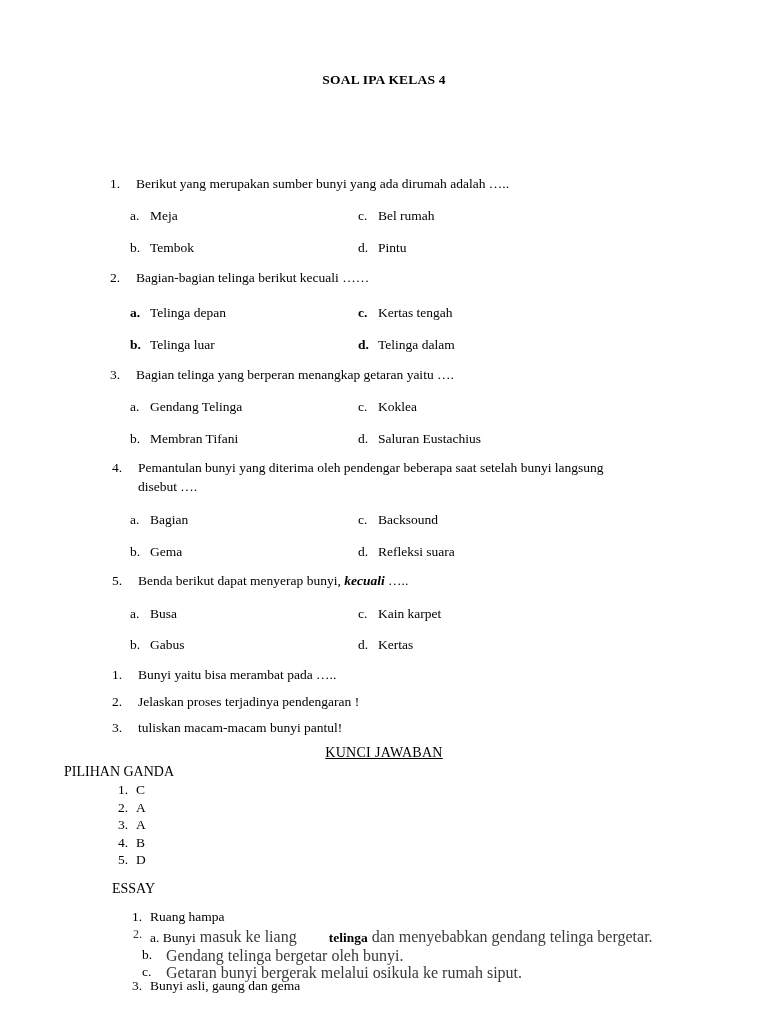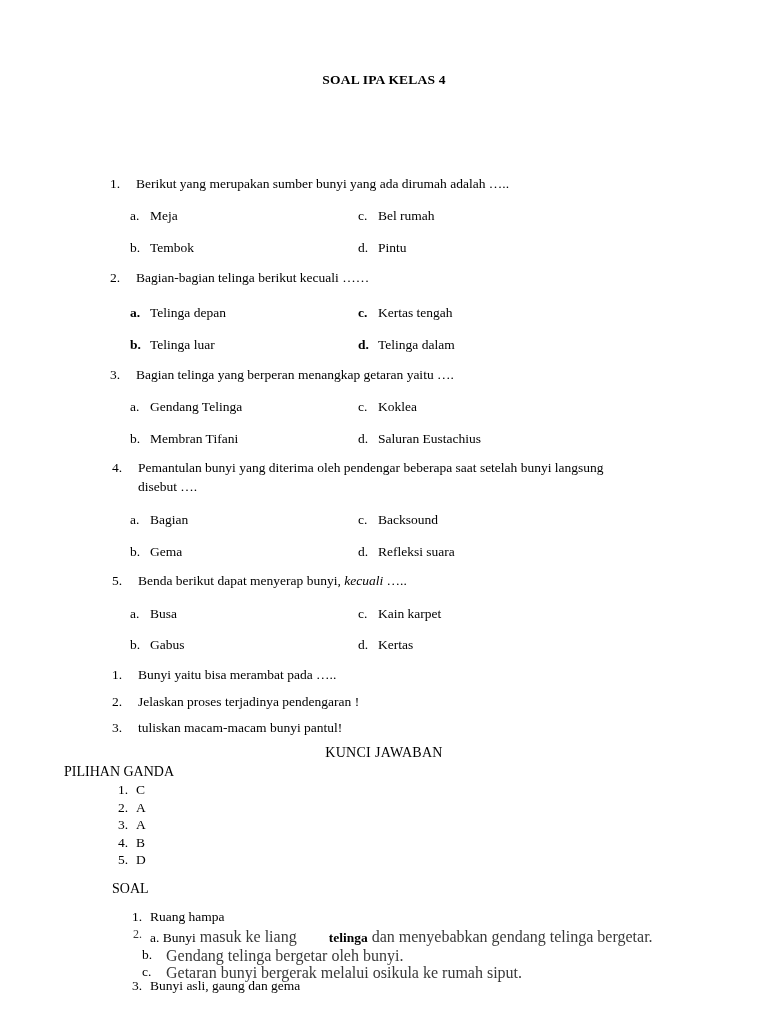--- a/index.html
+++ b/index.html
@@ -66,21 +66,21 @@
   }
   .opt-let {
     width: 20px;
     flex: 0 0 20px;
   }
   .bold-let .opt-let { font-weight: bold; }
 
   
   .abs { position: absolute; font-size: 13.5px; line-height: 1.3; }
 
-  .ital-bold { font-style: italic; font-weight: normal; }
+  .ital-bold { font-style: italic; font-weight: bold; }
 
   .ka-head {
     font-size: 14px;
     font-weight: normal;
   }
   .ka-item {
     display: flex;
     font-size: 13.5px;
     line-height: 1.3;
   }
@@ -270,21 +270,21 @@
       <span class="q-text">Jelaskan proses terjadinya pendengaran !</span>
     </div>
   </div>
   <div class="abs" style="left:112px; top:648px; width:620px;">
     <div class="q-line">
       <span class="q-num">3.</span>
       <span class="q-text">tuliskan macam-macam bunyi pantul!</span>
     </div>
   </div>
 
-  <div class="abs" style="left:0; top:672px; width:768px; text-align:center;">
+  <div class="abs" style="left:0; top:672px; width:768px; text-align:center;text-decoration:underline;">
     <span class="section-title">KUNCI JAWABAN</span>
   </div>
 
   <div class="abs" style="left:64px; top:691px;">
     <span class="ka-head">PILIHAN GANDA</span>
   </div>
 
   <div class="abs" style="left:98px; top:709px;">
     <div class="ka-item">
       <span class="ka-num">1.</span>
@@ -302,21 +302,21 @@
       <span class="ka-num">4.</span>
       <span>B</span>
     </div>
     <div class="ka-item">
       <span class="ka-num">5.</span>
       <span>D</span>
     </div>
   </div>
 
   <div class="abs" style="left:112px; top:808px;">
-    <span class="ka-head" style="font-weight:normal;">SOAL</span>
+    <span class="ka-head" style="font-weight:normal;">ESSAY</span>
   </div>
 
   <div class="abs" style="left:112px; top:836px; width:600px;">
     <div class="ka-item">
       <span class="ka-num">1.</span>
       <span>Ruang hampa</span>
     </div>
   </div>
 
   <div class="abs" style="left:112px; top:855px; width:620px;">

